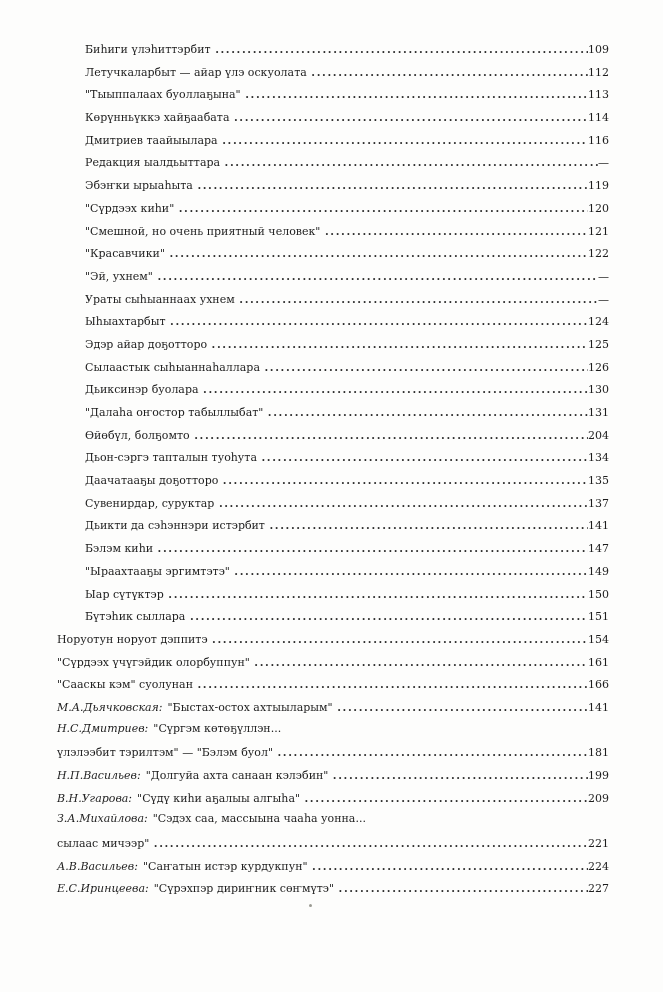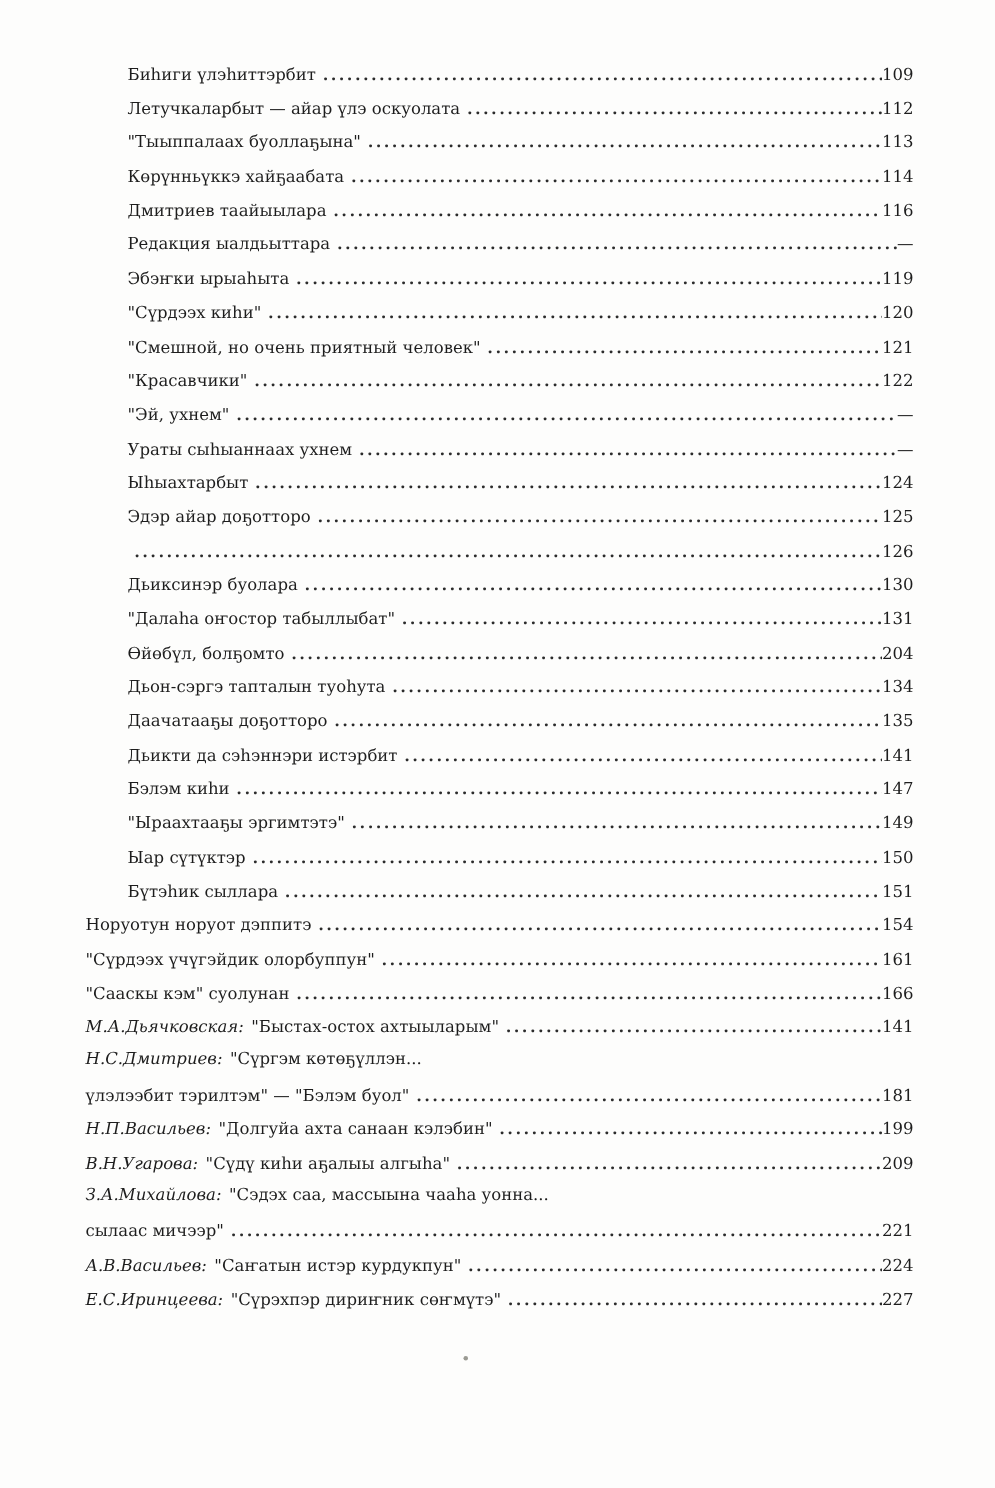--- a/index.html
+++ b/index.html
@@ -163,20 +163,21 @@
 
   <div class="row indent">
 
     <span class="title">Эдэр айар доҕотторо</span>
     <span class="dots"></span>
     <span class="page-num">125</span>
   </div>
 
   <div class="row indent">
 
+    <span class="title">Сылаастык сыһыаннаһаллара</span>
     <span class="dots"></span>
     <span class="page-num">126</span>
   </div>
 
   <div class="row indent">
 
     <span class="title">Дьиксинэр буолара</span>
     <span class="dots"></span>
     <span class="page-num">130</span>
   </div>
@@ -202,20 +203,26 @@
     <span class="page-num">134</span>
   </div>
 
   <div class="row indent">
 
     <span class="title">Даачатааҕы доҕотторо</span>
     <span class="dots"></span>
     <span class="page-num">135</span>
   </div>
 
+  <div class="row indent">
+
+    <span class="title">Сувенирдар, суруктар</span>
+    <span class="dots"></span>
+    <span class="page-num">137</span>
+  </div>
 
   <div class="row indent">
 
     <span class="title">Дьикти да сэһэннэри истэрбит</span>
     <span class="dots"></span>
     <span class="page-num">141</span>
   </div>
 
   <div class="row indent">
 

